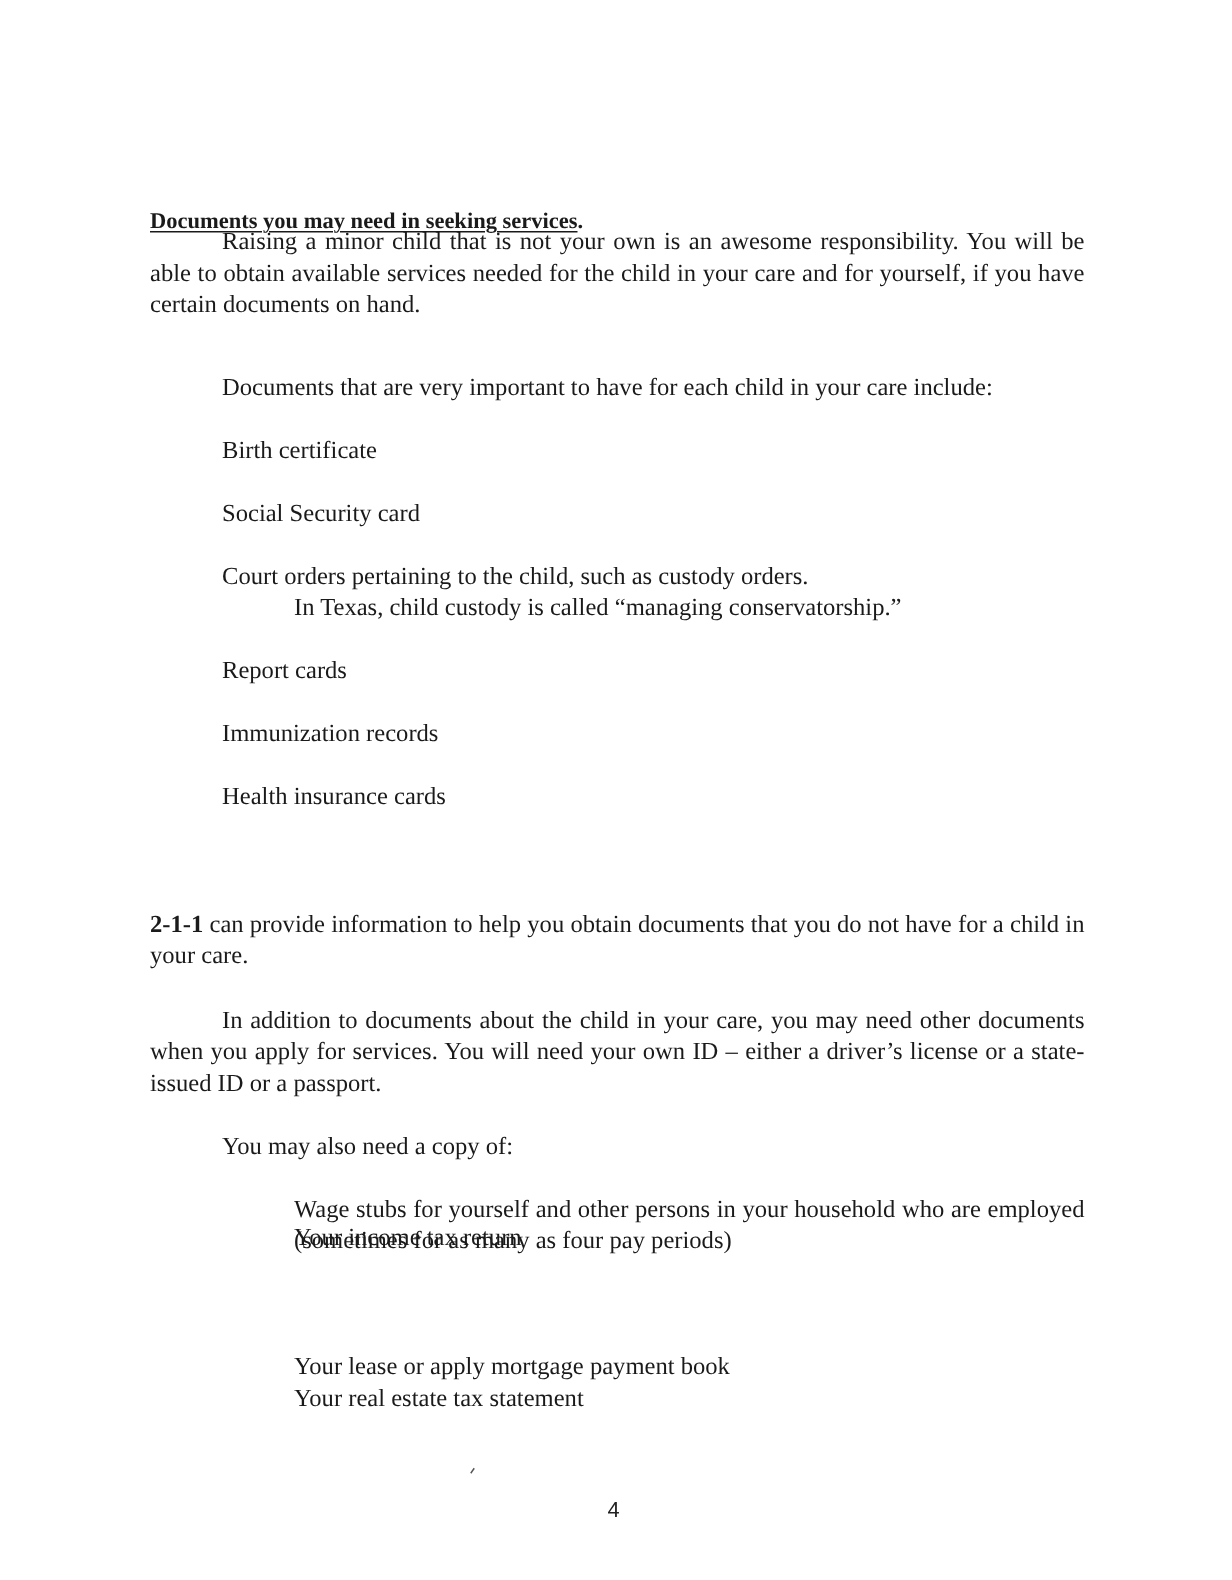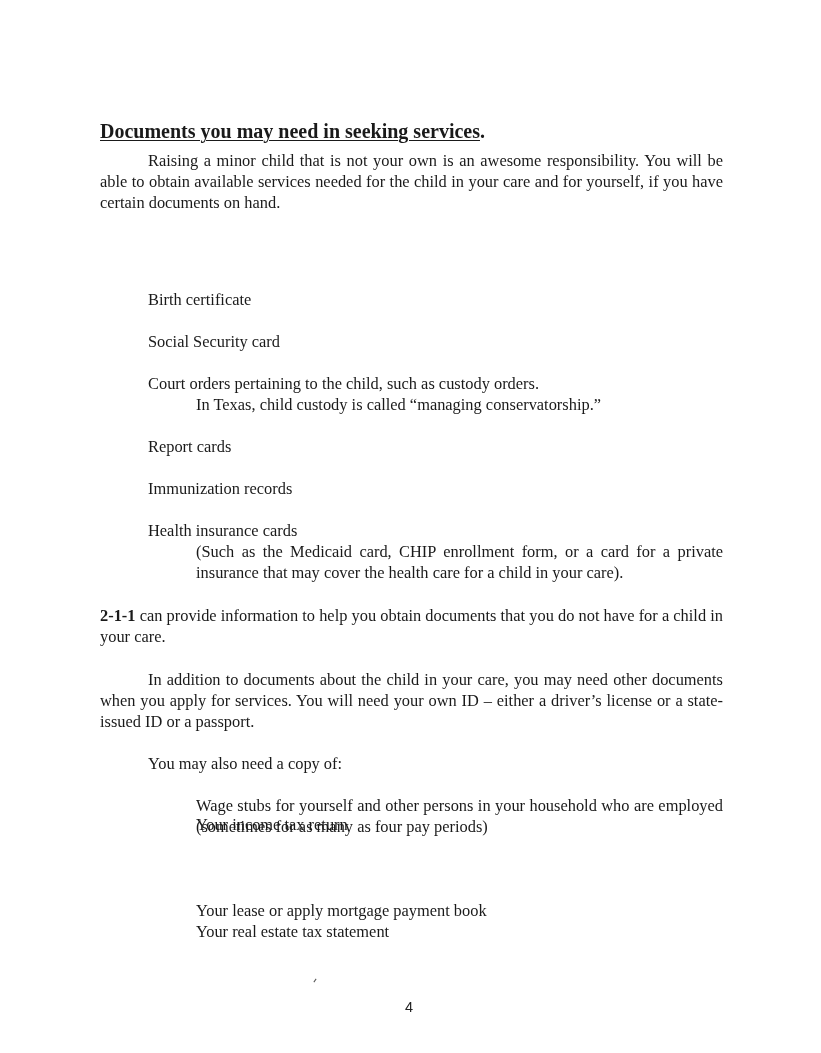--- a/index.html
+++ b/index.html
@@ -21,23 +21,23 @@
       position: absolute;
       left: 0; top: 0;
       width: 821px;
       height: 1053px;
     }
     .abs {
       position: absolute;
     }
     .heading {
       left: 100px;
-      top: 121px;
+      top: 138px;
       font-weight: bold;
-      font-size: 20px;
+      font-size: 15px;
     }
     .heading .u {
       text-decoration: underline;
       text-underline-offset: 2px;
       text-decoration-thickness: 1px;
     }
     .para {
       left: 100px;
       width: 623px;
       text-align: justify;
@@ -75,34 +75,34 @@
   </style>
 </head>
 <body>
 
 <div class="page">
 
   <div class="abs heading"><span class="u">Documents you may need in seeking services</span><span>.</span></div>
 
   <div class="abs para indent" style="top:150px;">Raising a minor child that is not your own is an awesome responsibility.  You will be able to obtain available services needed for the child in your care and for yourself, if you have certain documents on hand.</div>
 
+  <div class="abs item" style="top:247px;">Documents that are very important to have for each child in your care include:</div>
 
   <div class="abs item" style="top:289px;">Birth certificate</div>
 
   <div class="abs item" style="top:331px;">Social Security card</div>
 
   <div class="abs item" style="top:373px;">Court orders pertaining to the child, such as custody orders.</div>
   <div class="abs subitem" style="top:394px;">In Texas, child custody is called “managing conservatorship.”</div>
 
   <div class="abs item" style="top:436px;">Report cards</div>
 
   <div class="abs item" style="top:478px;">Immunization records</div>
 
   <div class="abs item" style="top:520px;">Health insurance cards</div>
-  <div class="abs subitem" style="top:541px;">(Such as the Medicaid card, CHIP enrollment form, or a card for a private insurance that may cover the health care for a child in your care).</div>
 
   <div class="abs para" style="top:605px;"><span class="bold">2-1-1</span><span> can provide information to help you obtain documents that you do not have for a child in your care.</span></div>
 
   <div class="abs para indent" style="top:669px;">In addition to documents about the child in your care, you may need other documents when you apply for services.  You will need your own ID – either a driver’s license or a state-issued ID or a passport.</div>
 
   <div class="abs item" style="top:753px;">You may also need a copy of:</div>
 
   <div class="abs subitem" style="top:795px;">Wage stubs for yourself and other persons in your household who are employed (sometimes for as many as four pay periods)</div>
 
   <div class="abs subitem" style="top:814px;">Your income tax return</div>

